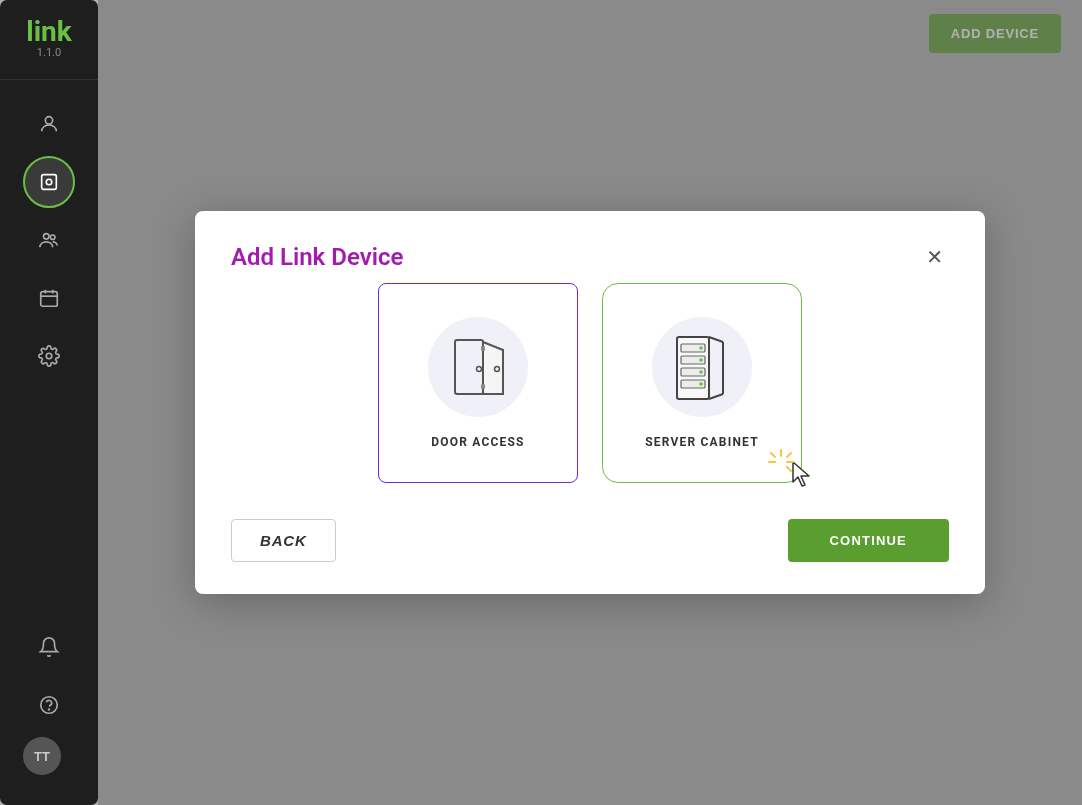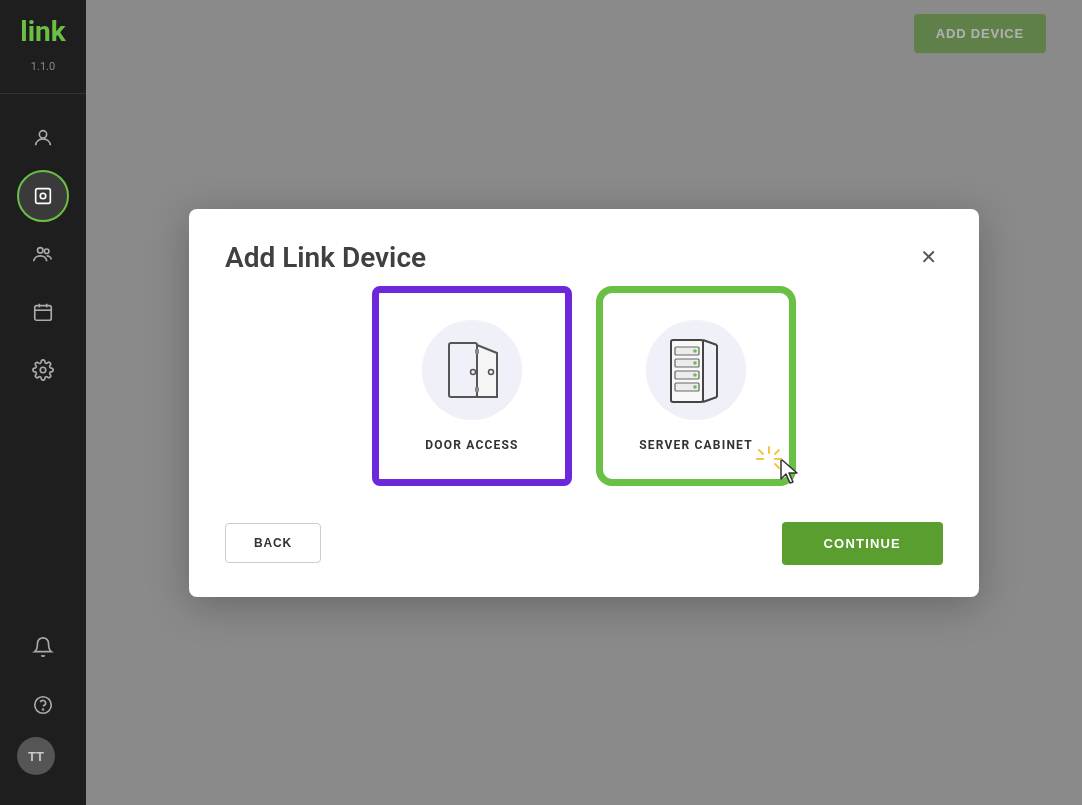--- a/index.html
+++ b/index.html
@@ -7,28 +7,29 @@
       font-family: -apple-system, BlinkMacSystemFont, 'Segoe UI', Roboto, sans-serif;
       background: #b0b0b0;
       width: 1082px;
       height: 805px;
       overflow: hidden;
       display: flex;
     }
 
     
     .sidebar {
-      width: 86px;
+      width: 98px;
       height: 805px;
       background: #1e1e1e;
       display: flex;
       flex-direction: column;
       align-items: center;
       padding: 0 0 20px 0;
       flex-shrink: 0;
+      border-radius: 7px;
     }
 
     .sidebar-logo {
       width: 100%;
       display: flex;
       flex-direction: column;
       align-items: center;
       padding: 18px 0 20px;
       border-bottom: 1px solid #333;
       margin-bottom: 10px;
@@ -39,21 +40,21 @@
       font-size: 28px;
       font-weight: 700;
       line-height: 1;
     }
     .logo-text span {
       color: #6abf45;
     }
     .logo-version {
       color: #888;
       font-size: 11px;
-      margin-top: 14px;
+      margin-top: 0;
       text-align: right;
     }
 
     .sidebar-nav {
       display: flex;
       flex-direction: column;
       align-items: center;
       gap: 6px;
       width: 100%;
       padding: 8px 0;
@@ -106,21 +107,21 @@
     .main-content {
       flex: 1;
       position: relative;
       background: #b0b0b0;
     }
 
     
     .top-bar {
       position: absolute;
       top: 0;
-      right: 16px;
+      right: 1px;
       padding: 14px 20px;
       display: flex;
       justify-content: flex-end;
     }
 
     .add-device-btn {
       background: #5a9e2f;
       color: white;
       border: none;
       padding: 12px 22px;
@@ -153,23 +154,23 @@
     }
 
     .modal-header {
       display: flex;
       align-items: center;
       justify-content: space-between;
       margin-bottom: 12px;
     }
 
     .modal-title {
-      font-size: 28px;
+      font-size: 24px;
       font-weight: 600;
-      color: #404040;
+      color: #a21caf;
     }
 
     .modal-close {
       background: none;
       border: none;
       font-size: 20px;
       cursor: pointer;
       color: #555;
       line-height: 1;
       padding: 2px 6px;
@@ -184,21 +185,21 @@
     .options-row {
       display: flex;
       gap: 24px;
       justify-content: center;
       margin-bottom: 36px;
     }
 
     .option-card {
       width: 200px;
       height: 200px;
-      border: 7px solid #6d28d9;
+      border: 1px solid #6d28d9;
       border-radius: 8px;
       display: flex;
       flex-direction: column;
       align-items: center;
       justify-content: center;
       cursor: pointer;
       transition: border-color 0.2s;
       background: white;
     }
     .option-card.selected {
@@ -228,26 +229,27 @@
       display: flex;
       justify-content: space-between;
       align-items: center;
     }
 
     .back-btn {
       background: white;
       border: 1px solid #ccc;
       color: #333;
       padding: 12px 28px;
-      font-size: 12px;
+      font-size: 15px;
       font-weight: 600;
       letter-spacing: 0.8px;
       border-radius: 4px;
       cursor: pointer;
       text-transform: uppercase;
+      font-style: italic;
     }
 
     .continue-btn {
       background: #5a9e2f;
       border: none;
       color: white;
       padding: 14px 42px;
       font-size: 13px;
       font-weight: 700;
       letter-spacing: 1.2px;

